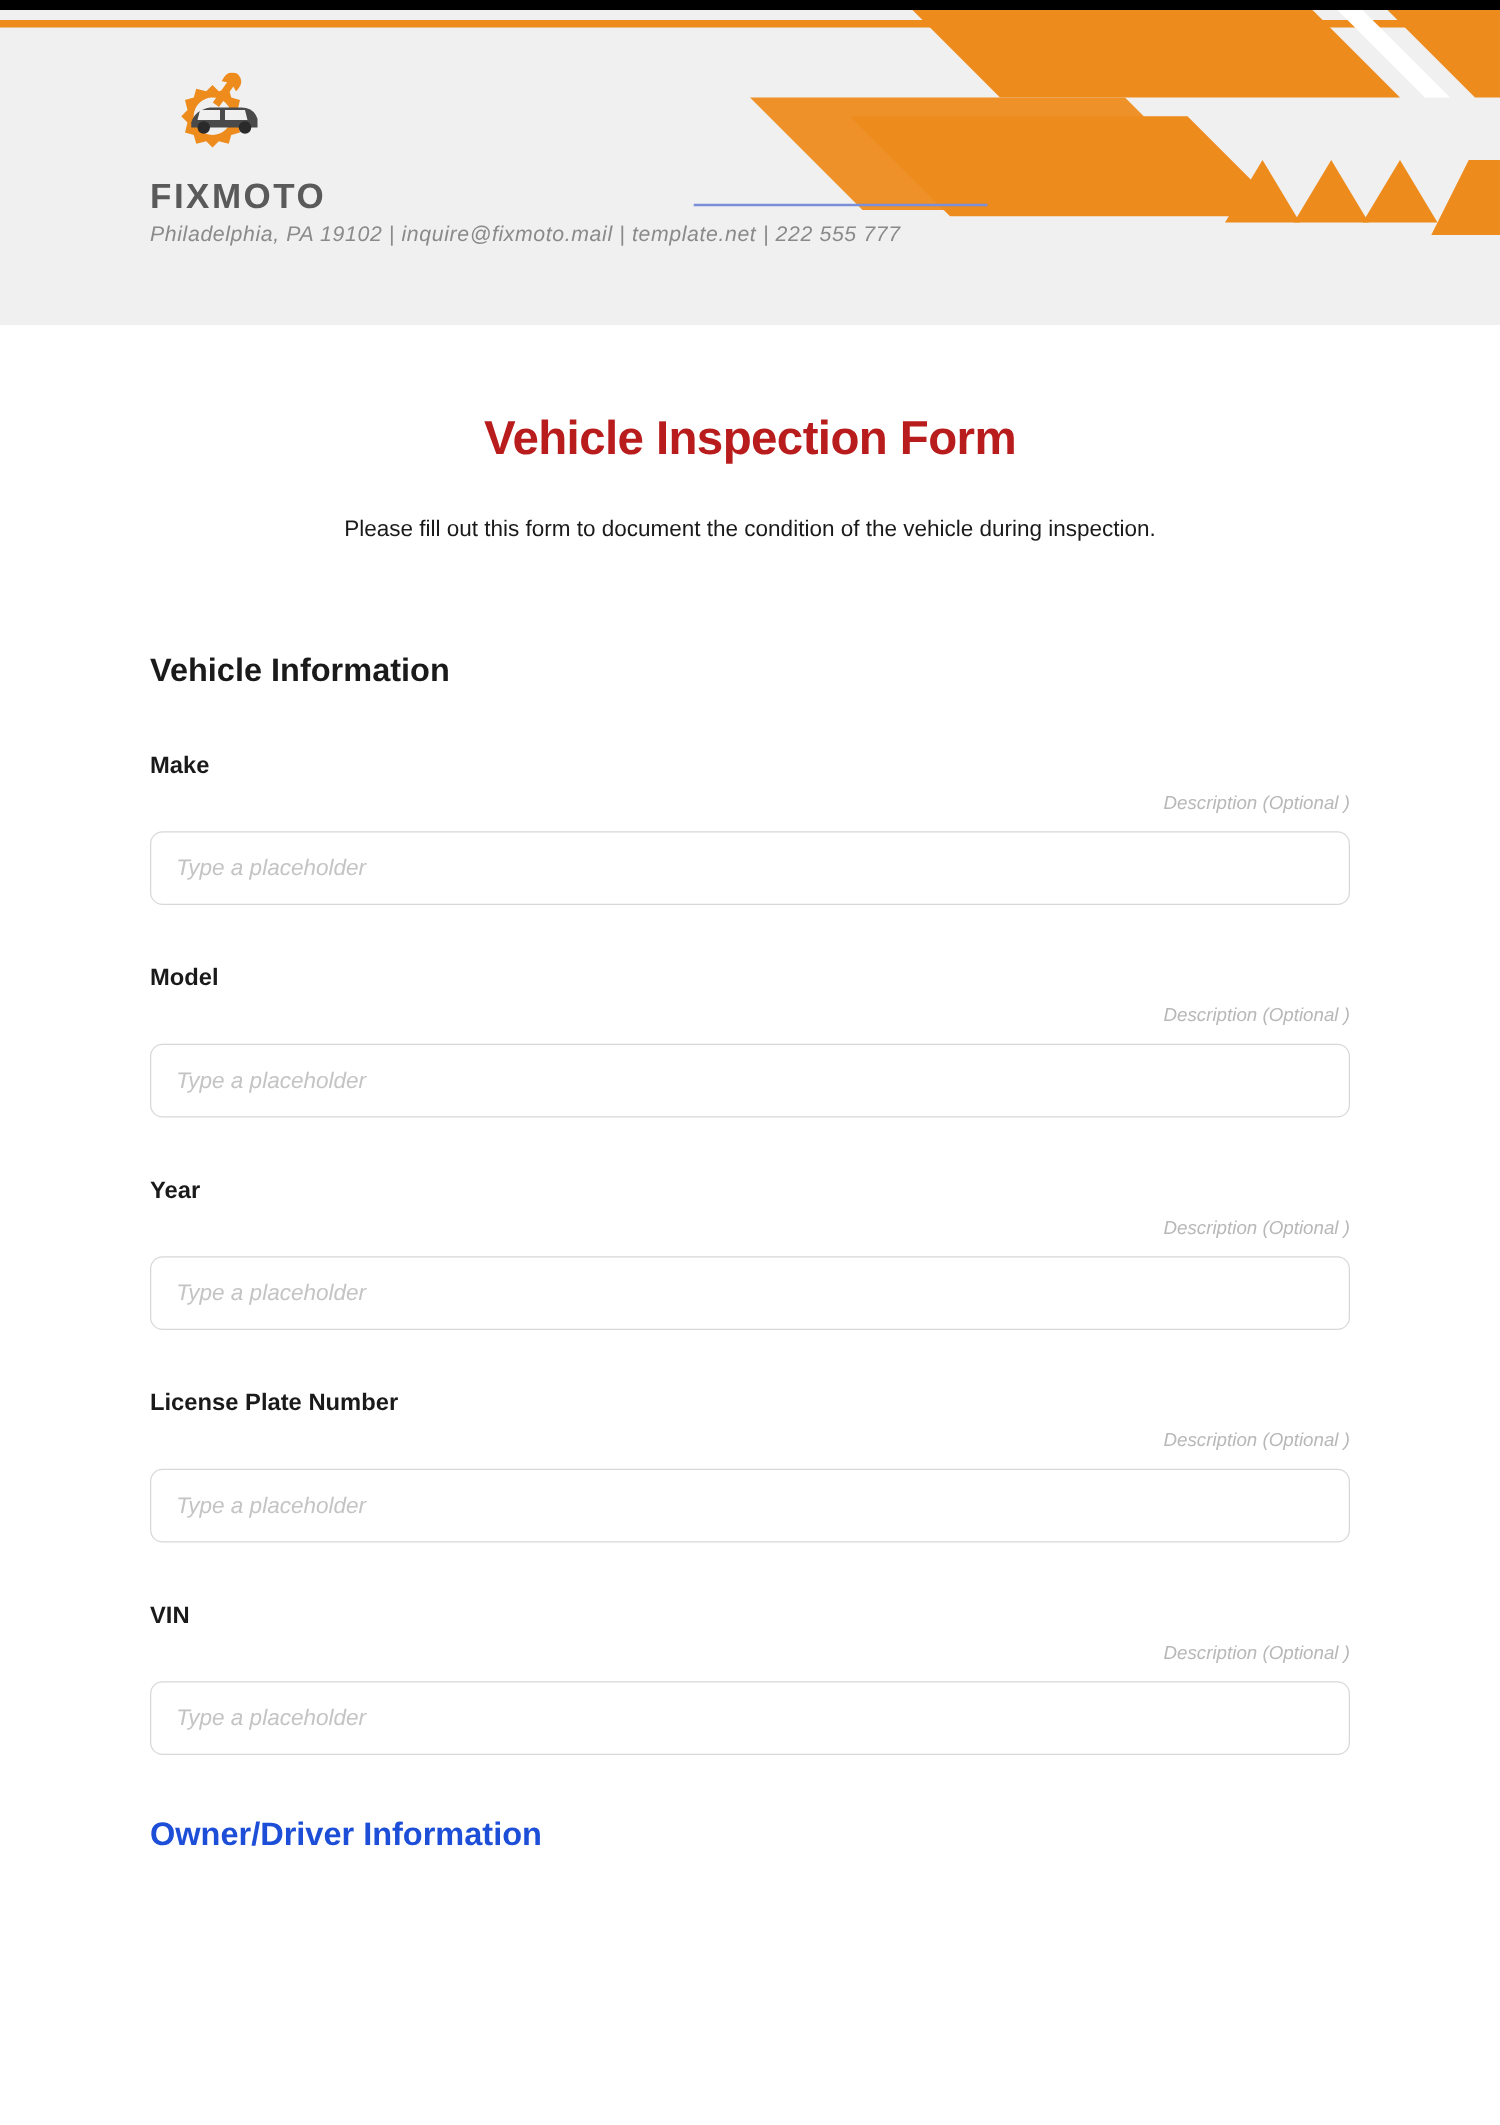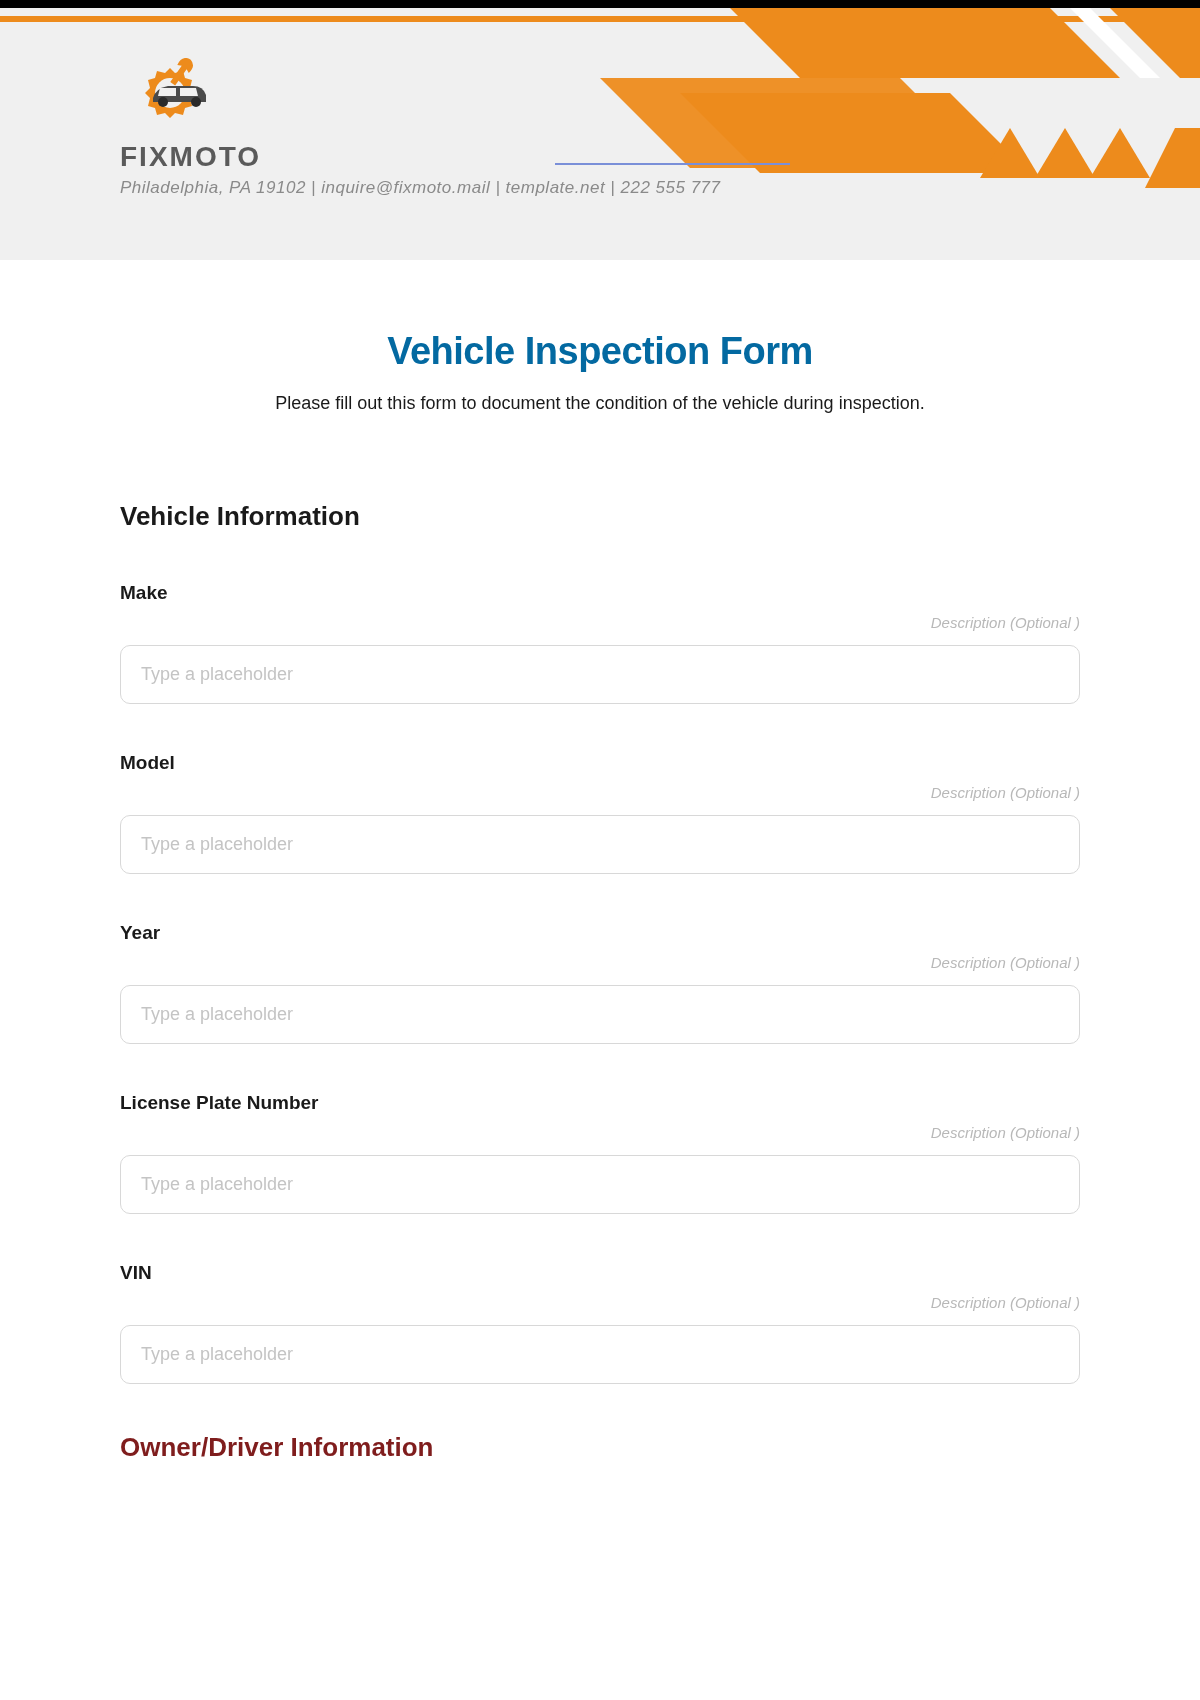--- a/index.html
+++ b/index.html
@@ -64,41 +64,41 @@
       width: 235px;
       height: 2px;
       background: #7a8fd8;
     }
     .main-content {
       padding: 70px 120px 30px 120px;
     }
     .page-title {
       font-size: 38px;
       font-weight: bold;
-      color: #0369a1;
+      color: #b91c1c;
       text-align: center;
-      margin-bottom: 20px;
+      margin-bottom: 40px;
       letter-spacing: -0.5px;
     }
     .page-description {
       font-size: 18px;
       color: #1a1a1a;
       text-align: center;
       margin-bottom: 87px;
     }
     .section-title {
       font-size: 26px;
       font-weight: bold;
       color: #1a1a1a;
       margin-bottom: 50px;
     }
     .section-title-2 {
       font-size: 26px;
       font-weight: bold;
-      color: #7f1d1d;
+      color: #1d4ed8;
       margin-top: 44px;
     }
     .form-field {
       margin-bottom: 48px;
     }
     .field-label {
       font-size: 19px;
       font-weight: bold;
       color: #1a1a1a;
       margin-bottom: 10px;
@@ -111,20 +111,21 @@
       margin-bottom: 14px;
       display: block;
       text-align: right;
     }
     .field-input {
       width: 100%;
       padding: 18px 20px;
       border: 1px solid #d8d8d8;
       border-radius: 10px;
       font-size: 18px;
+      font-style: italic;
       color: #1a1a1a;
       outline: none;
     }
     .field-input::placeholder {
       color: #c4c4c4;
     }
   </style>
 </head>
 <body>
 

